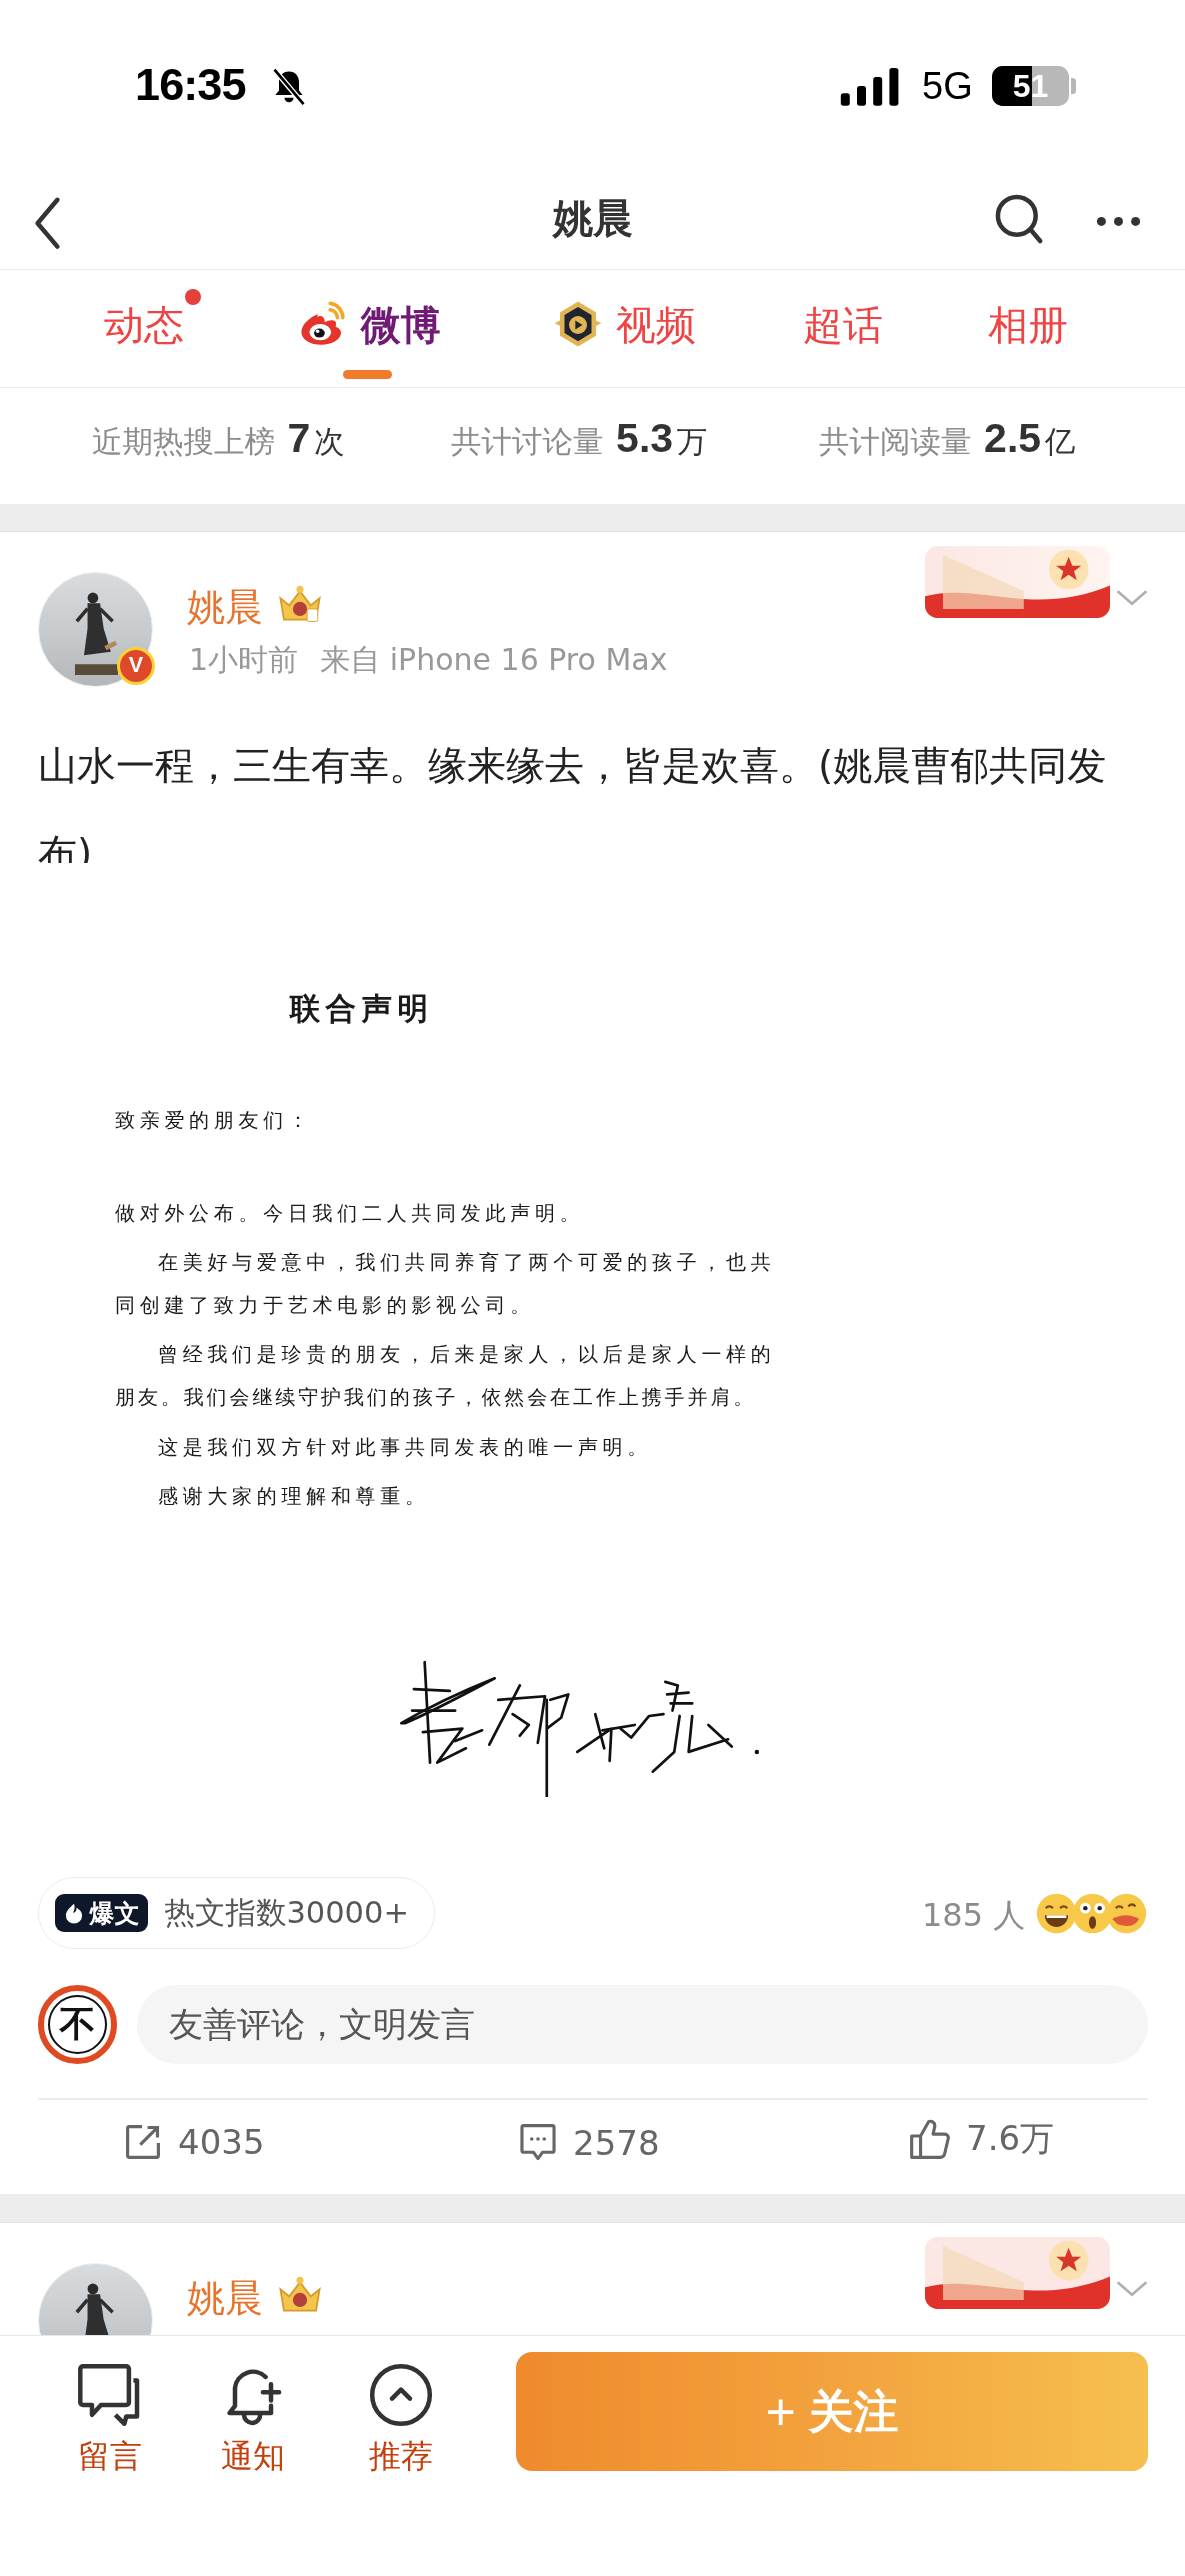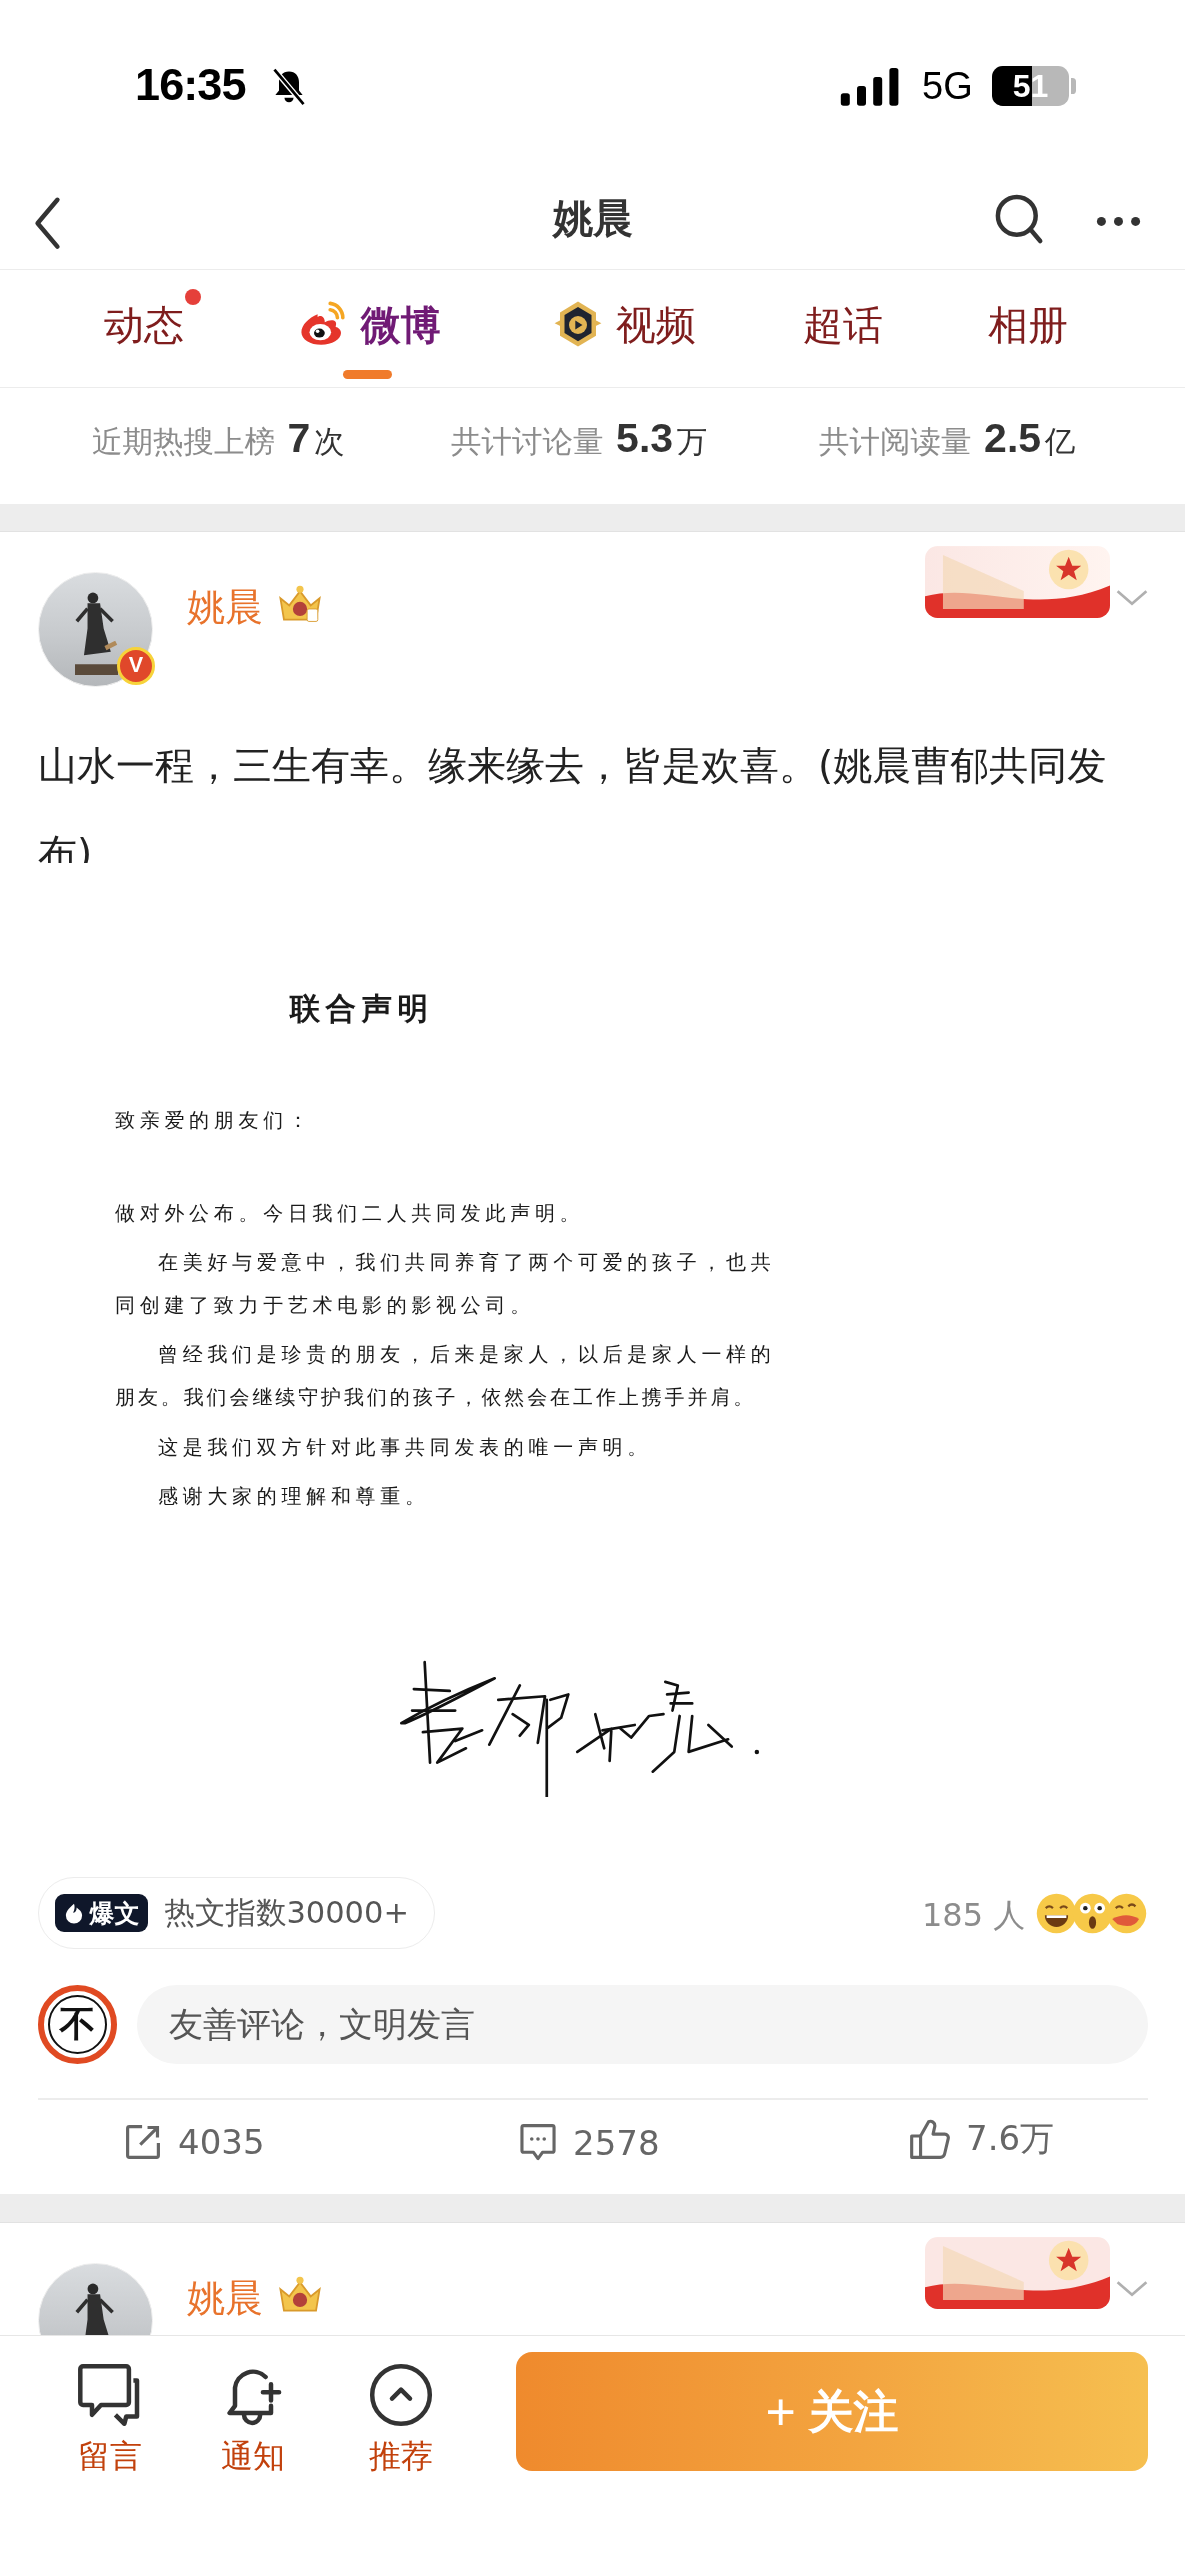--- a/index.html
+++ b/index.html
@@ -19,21 +19,21 @@
 
   
   .nav-bar { position: absolute; left: 0; top: 171px; width: 1186px; height: 99px; border-bottom: 1.8px solid #ececec; }
   .back-button { position: absolute; left: 25px; top: 18px; width: 54px; height: 63px; }
   .nav-title { position: absolute; left: 0; width: 1186px; top: 20px; text-align: center; font-size: 40px; color: #333; font-weight: bold; }
   .search-button { position: absolute; left: 988px; top: 16px; width: 63px; height: 63px; }
   .more-button { position: absolute; left: 1087px; top: 18px; width: 63px; height: 63px; }
 
   
   .tabs { position: absolute; left: 0; top: 271px; width: 1186px; height: 117px; border-bottom: 1.8px solid #ececec; }
-  .tab { position: absolute; top: 27px; height: 54px; display: flex; align-items: center; font-size: 40px; color: #7f1d1d; }
+  .tab { position: absolute; top: 27px; height: 54px; display: flex; align-items: center; font-size: 40px; color: #ef4444; }
   .tab.active { color: #701a75; font-weight: bold; }
   .tab-dot { position: absolute; width: 16px; height: 16px; border-radius: 50%; background: #e5403a; }
   .tab-underline { position: absolute; left: 343px; top: 99px; width: 49px; height: 9px; border-radius: 4.5px; background: #f07b2b; }
   .tab-icon { width: 54px; height: 54px; margin-right: 10.8px; }
 
   
   .stats { position: absolute; left: 0; top: 390px; width: 1186px; height: 114px; }
   .stat { position: absolute; top: 25px; display: flex; align-items: baseline; }
   .stat-label { font-size: 30.5px; color: #8c8c8c; margin-right: 12.6px; }
   .stat-value { font-family: "Liberation Sans", sans-serif; font-size: 41px; color: #333; font-weight: bold; margin-right: 3.6px; }
@@ -194,20 +194,24 @@
     </svg>
   </div>
   <div class="v-badge" style="left:117px; top:115px;">V</div>
   <div class="user-name" style="left:187px; top:50px;">姚晨</div>
   <svg class="crown-icon" style="left:275px; top:52px;" viewBox="0 0 56 46">
     <path d="M6 16 L16 24 L28 8 L40 24 L50 16 L46 40 L10 40 Z" fill="#f3c54c" stroke="#d99a2b" stroke-width="2"></path>
     <circle cx="28" cy="28" r="8" fill="#b3413a"></circle>
     <rect x="36" y="28" width="12" height="14" rx="2" fill="#fff" stroke="#d99a2b"></rect>
     <circle cx="28" cy="6" r="4" fill="#f3c54c"></circle>
   </svg>
+  <div class="post-meta" style="left:189px; top:108px;">
+    <span>1小时前</span>
+    <span style="margin-left:12.6px;">来自 iPhone 16 Pro Max</span>
+  </div>
   <div class="decor-banner" style="left:925px; top:14.4px;">
     <svg width="185" height="72" viewBox="0 0 206 80">
       <defs>
         <linearGradient id="bg1" x1="0" y1="0" x2="1" y2="0">
           <stop offset="0" stop-color="#fbe7e4"></stop>
           <stop offset="1" stop-color="#fff4f0"></stop>
         </linearGradient>
       </defs>
       <rect width="206" height="80" fill="url(#bg1)"></rect>
       <path d="M0 56 C60 40 120 80 206 44 L206 80 L0 80 Z" fill="#e0312a"></path>

